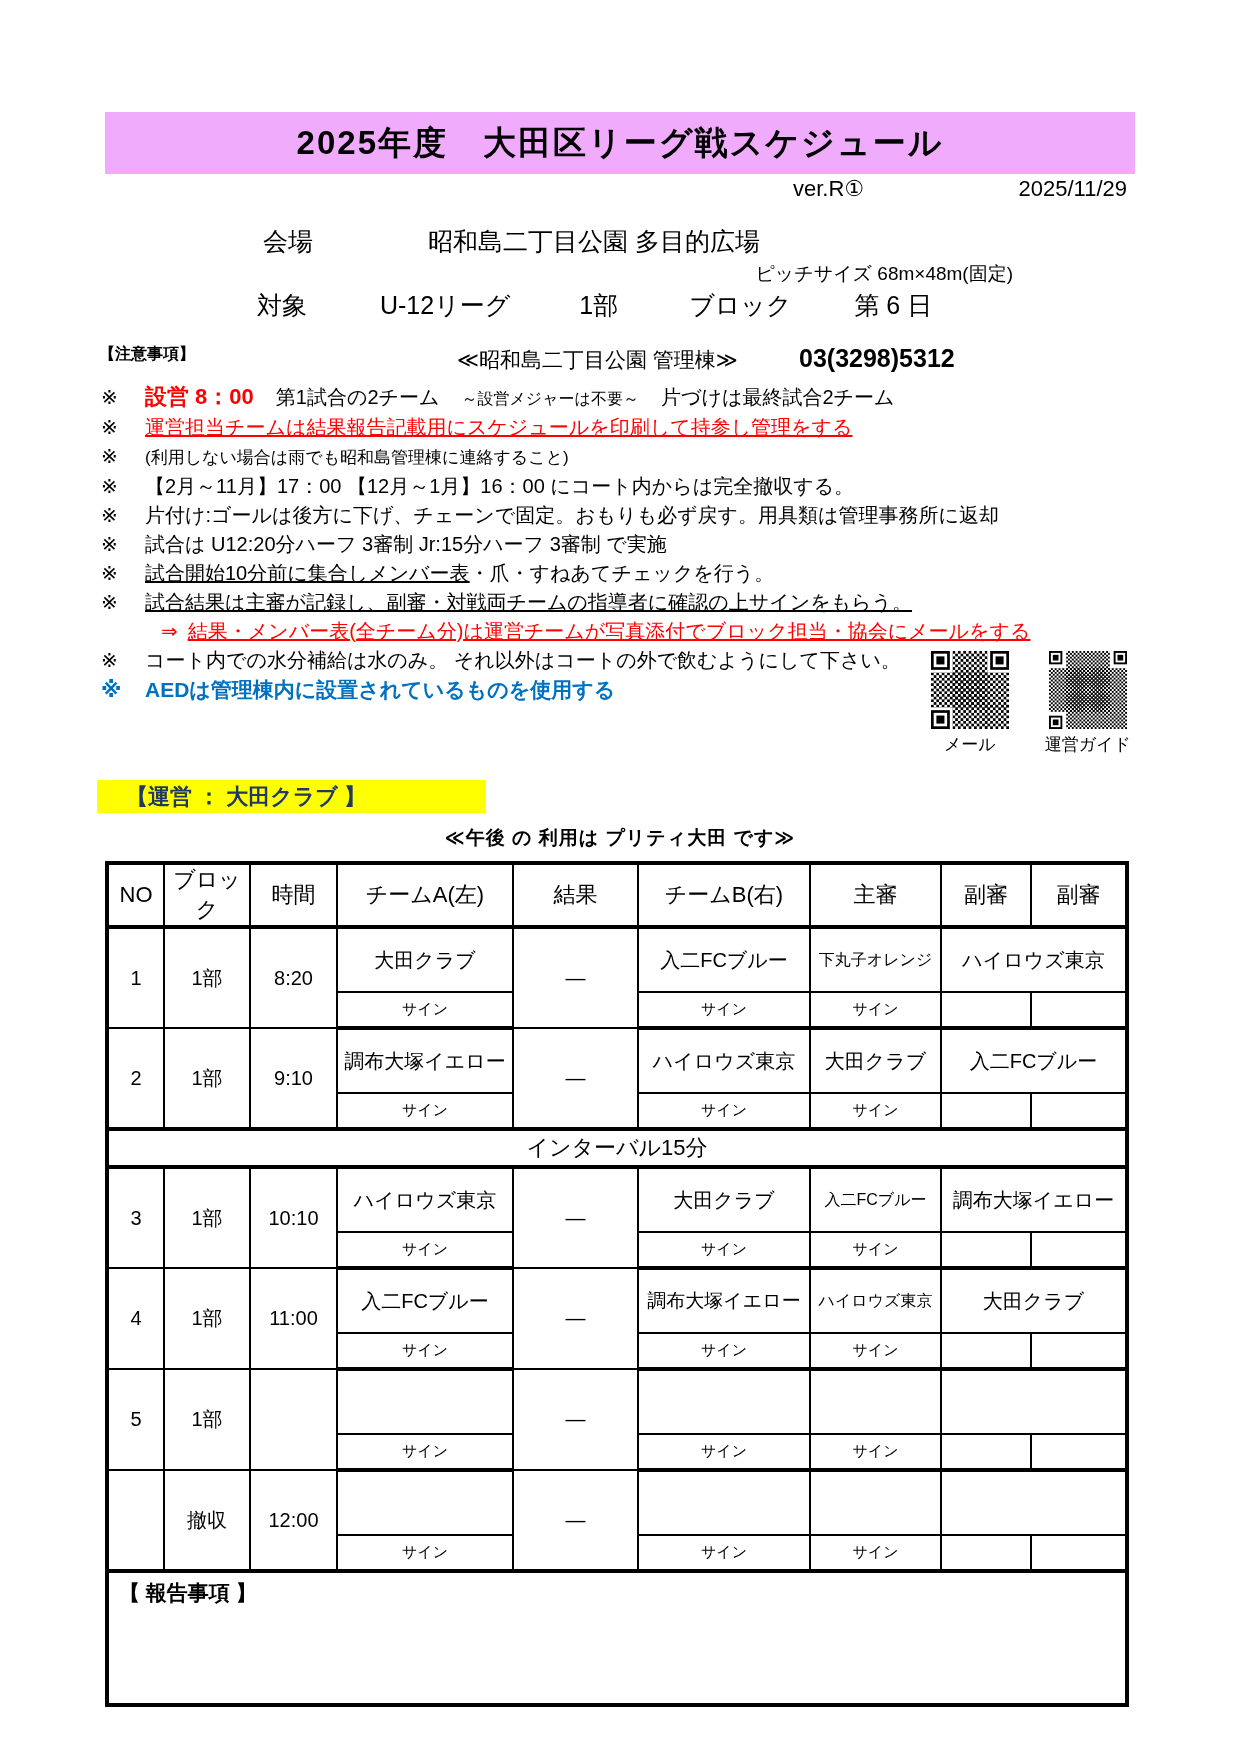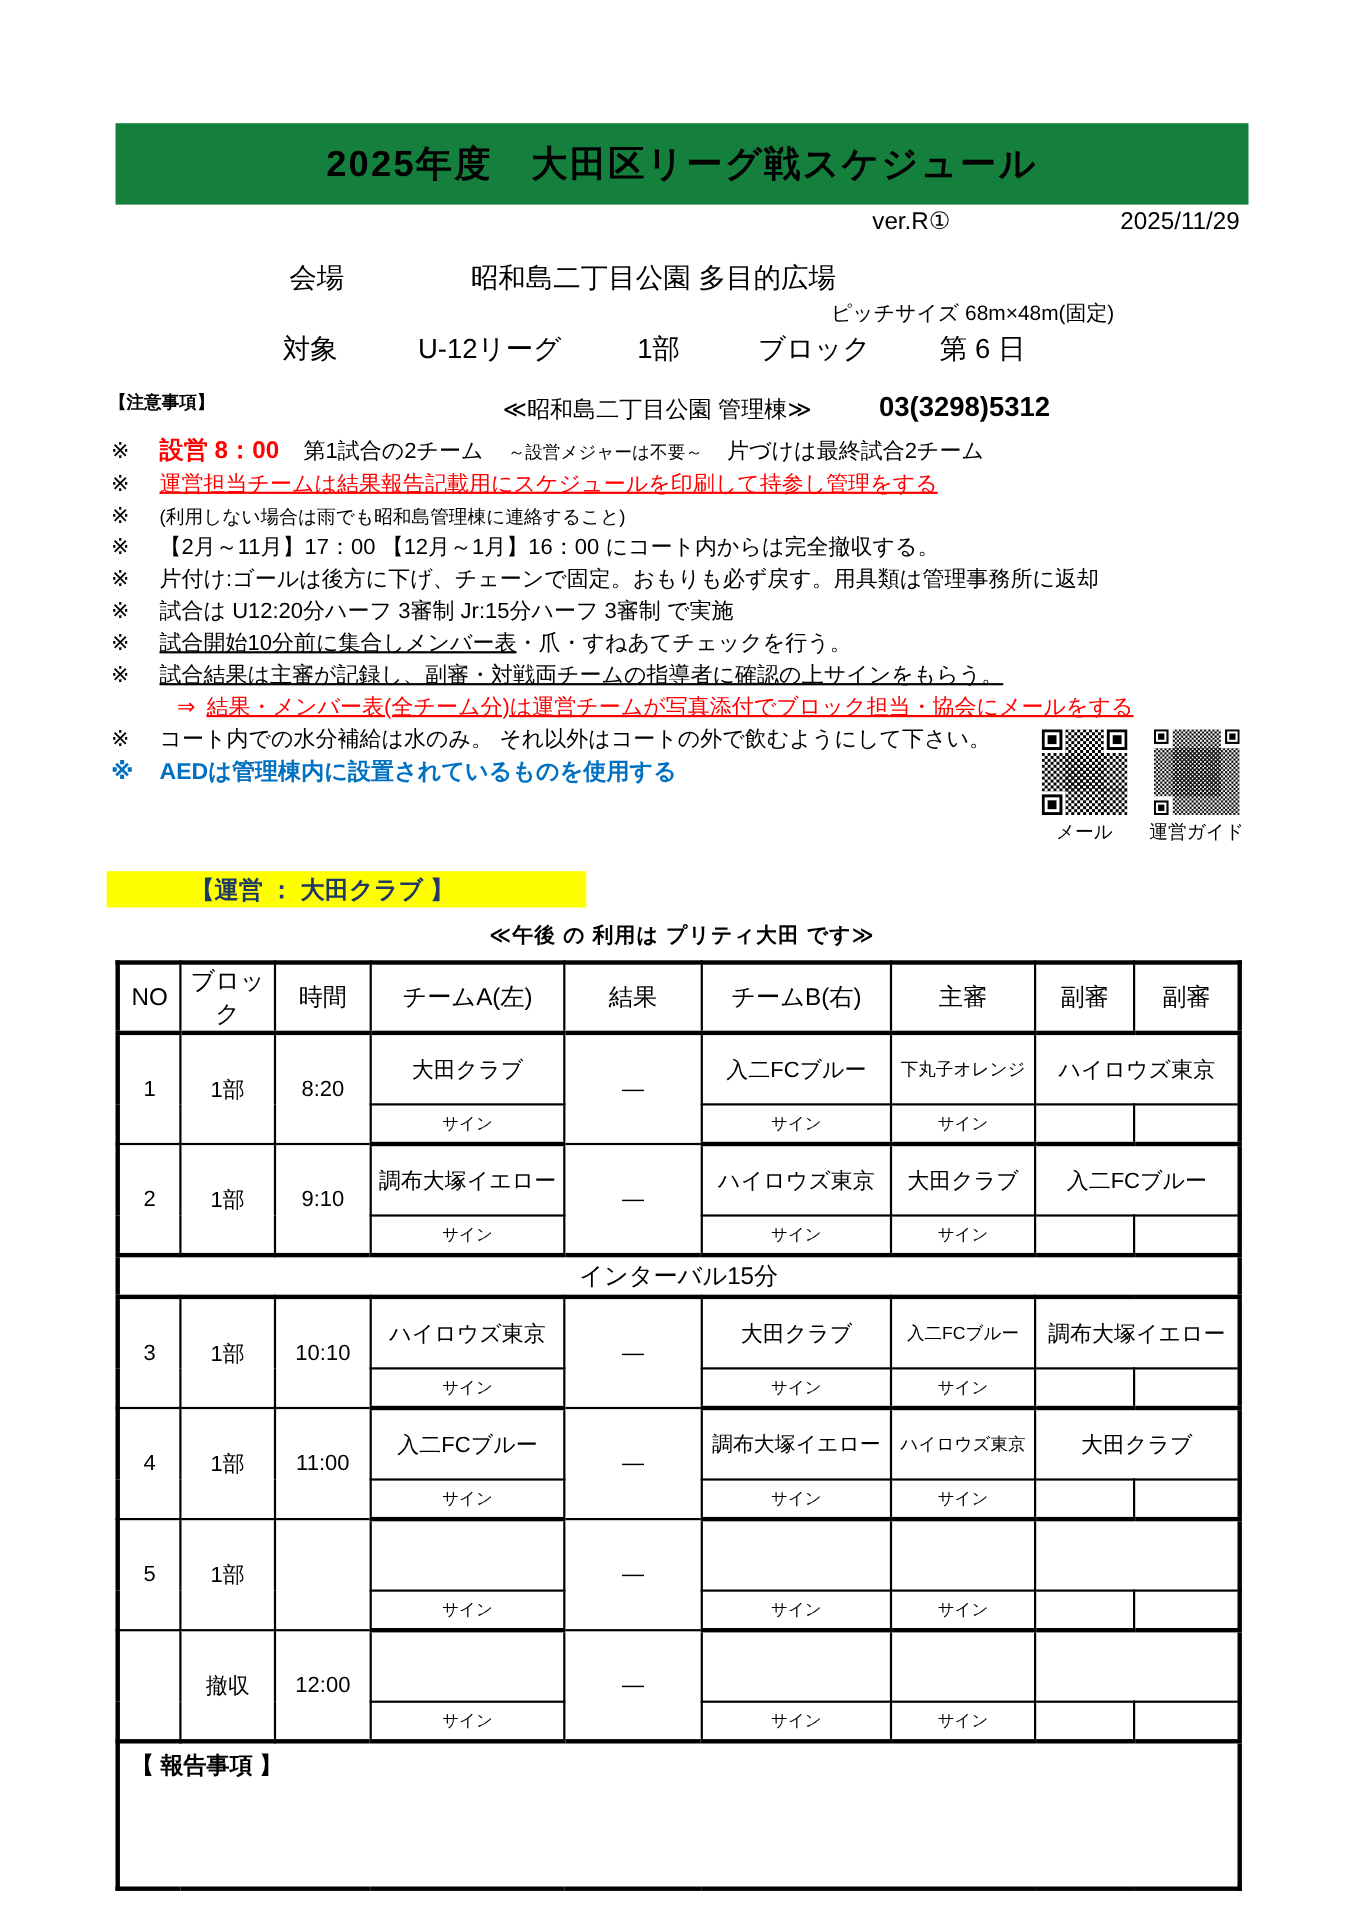--- a/index.html
+++ b/index.html
@@ -9,22 +9,22 @@
     margin:0 auto;
     background:#ffffff;
     font-family:"Liberation Sans","DejaVu Sans",sans-serif;
     color:#000;
     overflow:hidden;
   }
   .content{width:1030px;margin-left:105px;}
 
   
   .banner{
-    margin-top:112px;height:74px;
-    background:#15803d;
+    margin-top:112px;height:62px;
+    background:#f0abfc;
     display:flex;align-items:center;justify-content:center;
     font-size:33px;font-weight:bold;letter-spacing:2px;
   }
 
   
   .ver-row{position:relative;height:30px;font-size:22px;}
   .ver-row .ver{position:absolute;left:688px;top:2px;}
   .ver-row .date{position:absolute;right:8px;top:2px;}
 
   
@@ -53,32 +53,32 @@
   .red{color:#FF0000;}
   .red-b{color:#FF0000;font-weight:bold;font-size:22px;}
   .u{text-decoration:underline;}
   .sm{font-size:16px;}
   .sm2{font-size:17px;}
   .blue{color:#0070C0;font-weight:bold;font-size:21px;} .gap-m{margin-left:22px;}
   .note-arrow{padding-left:56px;}
   .note-arrow .ar{color:#FF0000;margin-right:10px;}
 
   
-  .qr-block{position:absolute;right:4px;bottom:-52px;display:flex;gap:20px;}
+  .qr-block{position:absolute;right:4px;bottom:-52px;display:flex;gap:36px;}
   .qr-item{display:flex;flex-direction:column;align-items:center;}
   .qr-item svg{display:block;}
   .qr-label{font-size:17px;margin-top:4px;}
 
   
   .op-band{
     margin-top:76px;margin-left:-8px;
     width:360px;height:33px;
     background:#FFFF00;
     display:flex;align-items:center;
-    padding-left:76px;
+    padding-left:29px;
     font-size:22px;font-weight:bold;color:#1F3864;
   }
   .subtitle{margin-top:12px;text-align:center;font-size:19px;font-weight:bold;letter-spacing:1px;}
 
   
   table.sched{
     margin-top:10px;
     border-collapse:collapse;table-layout:fixed;
     width:1020px;
     border:4px solid #000;

